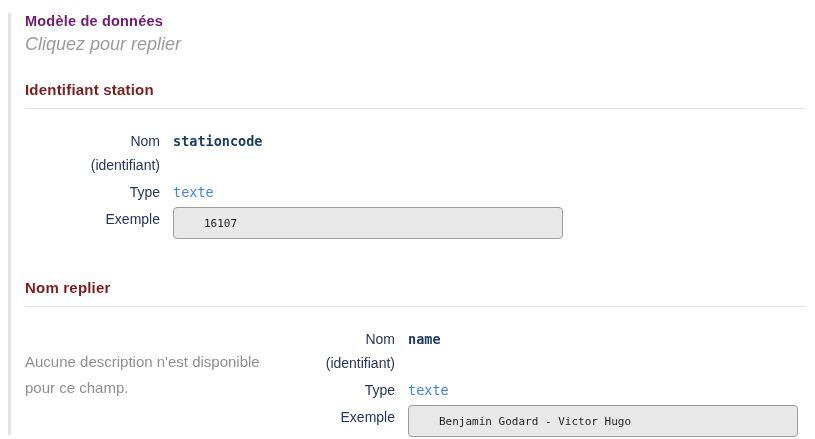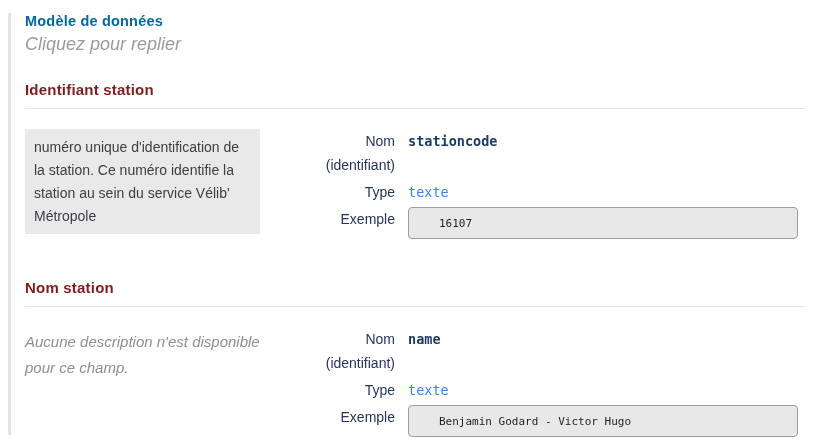--- a/index.html
+++ b/index.html
@@ -26,21 +26,21 @@
   .content {
     position: absolute;
     left: 25px;
     top: 13px;
     width: 780px;
   }
   .panel-header { cursor: pointer; }
   .panel-title {
     font-size: 14.5px;
     font-weight: bold;
-    color: #0369a1;
+    color: #701a75;
     letter-spacing: 0.2px;
   }
   .panel-subtitle {
     margin-top: 5px;
     font-size: 18px;
     font-style: italic;
     color: #9b9b9b;
   }
   .field-section { margin-top: 26px; }
   .field-section.second { margin-top: 40px; }
@@ -67,24 +67,24 @@
   }
   .desc--filled {
     background: #e9e9e9;
     padding: 7px 10px 6px 9px;
     color: #3b3e45;
     font-size: 14px;
     line-height: 23px;
   }
   .desc--empty {
     color: #8f8f8f;
-    font-style: italic;
     font-size: 15px;
     line-height: 26px;
     padding-top: 2px;
+    margin-top: 20px;
   }
   .props {
     margin-left: 40px;
     flex: none;
     display: grid;
     grid-template-columns: 95px 390px;
     column-gap: 13px;
     row-gap: 3px;
     align-items: start;
   }
@@ -133,39 +133,38 @@
 
     <div class="panel-header">
       <div class="panel-title">Modèle de données</div>
       <div class="panel-subtitle">Cliquez pour replier</div>
     </div>
 
     <div class="field-section">
       <div class="field-heading">Identifiant station</div>
       <hr class="section-rule">
       <div class="field-body">
-        <div class="desc desc--filled">numéro unique d'identification de la station. Ce numéro identifie la station au sein du service Vélib' Métropole</div>
         <div class="props">
           <div class="prop-label">
             <span>Nom</span>
             <span>(identifiant)</span>
           </div>
           <div class="prop-value value-code">stationcode</div>
 
           <div class="prop-label">Type</div>
           <div class="prop-value value-type">texte</div>
 
           <div class="prop-label">Exemple</div>
           <div class="example-box">16107</div>
         </div>
       </div>
     </div>
 
     <div class="field-section second">
-      <div class="field-heading">Nom station</div>
+      <div class="field-heading">Nom replier</div>
       <hr class="section-rule">
       <div class="field-body">
         <div class="desc desc--empty">Aucune description n'est disponible pour ce champ.</div>
         <div class="props">
           <div class="prop-label">
             <span>Nom</span>
             <span>(identifiant)</span>
           </div>
           <div class="prop-value value-code">name</div>
 

